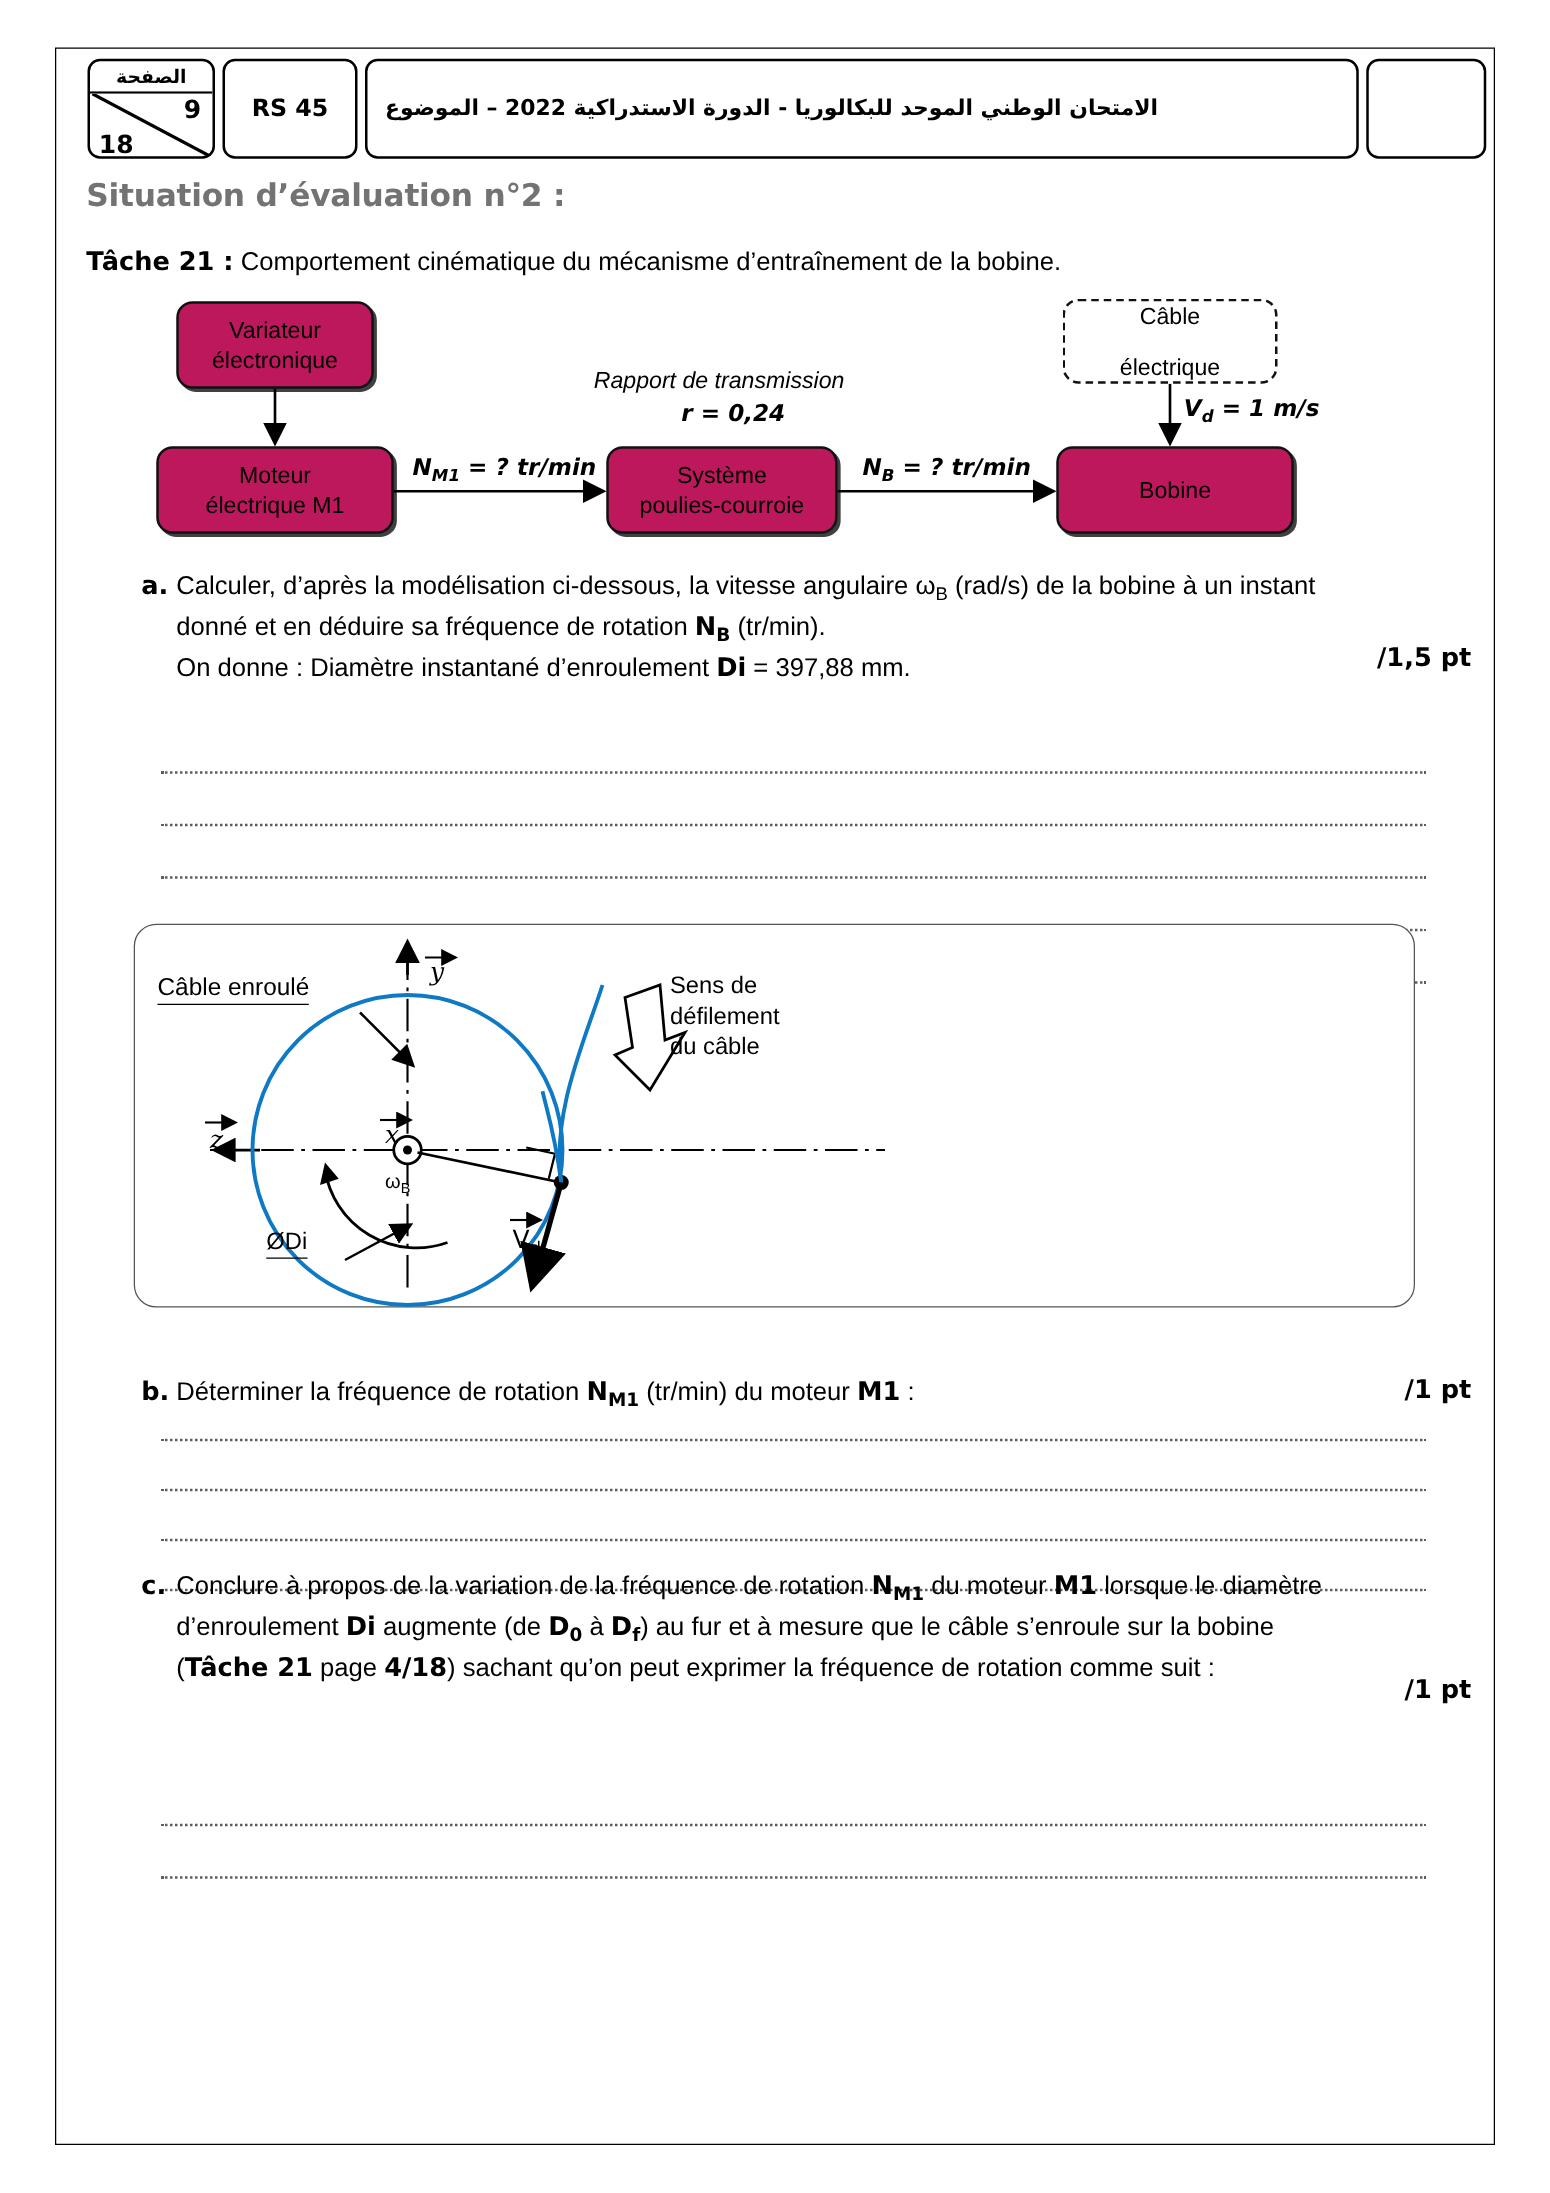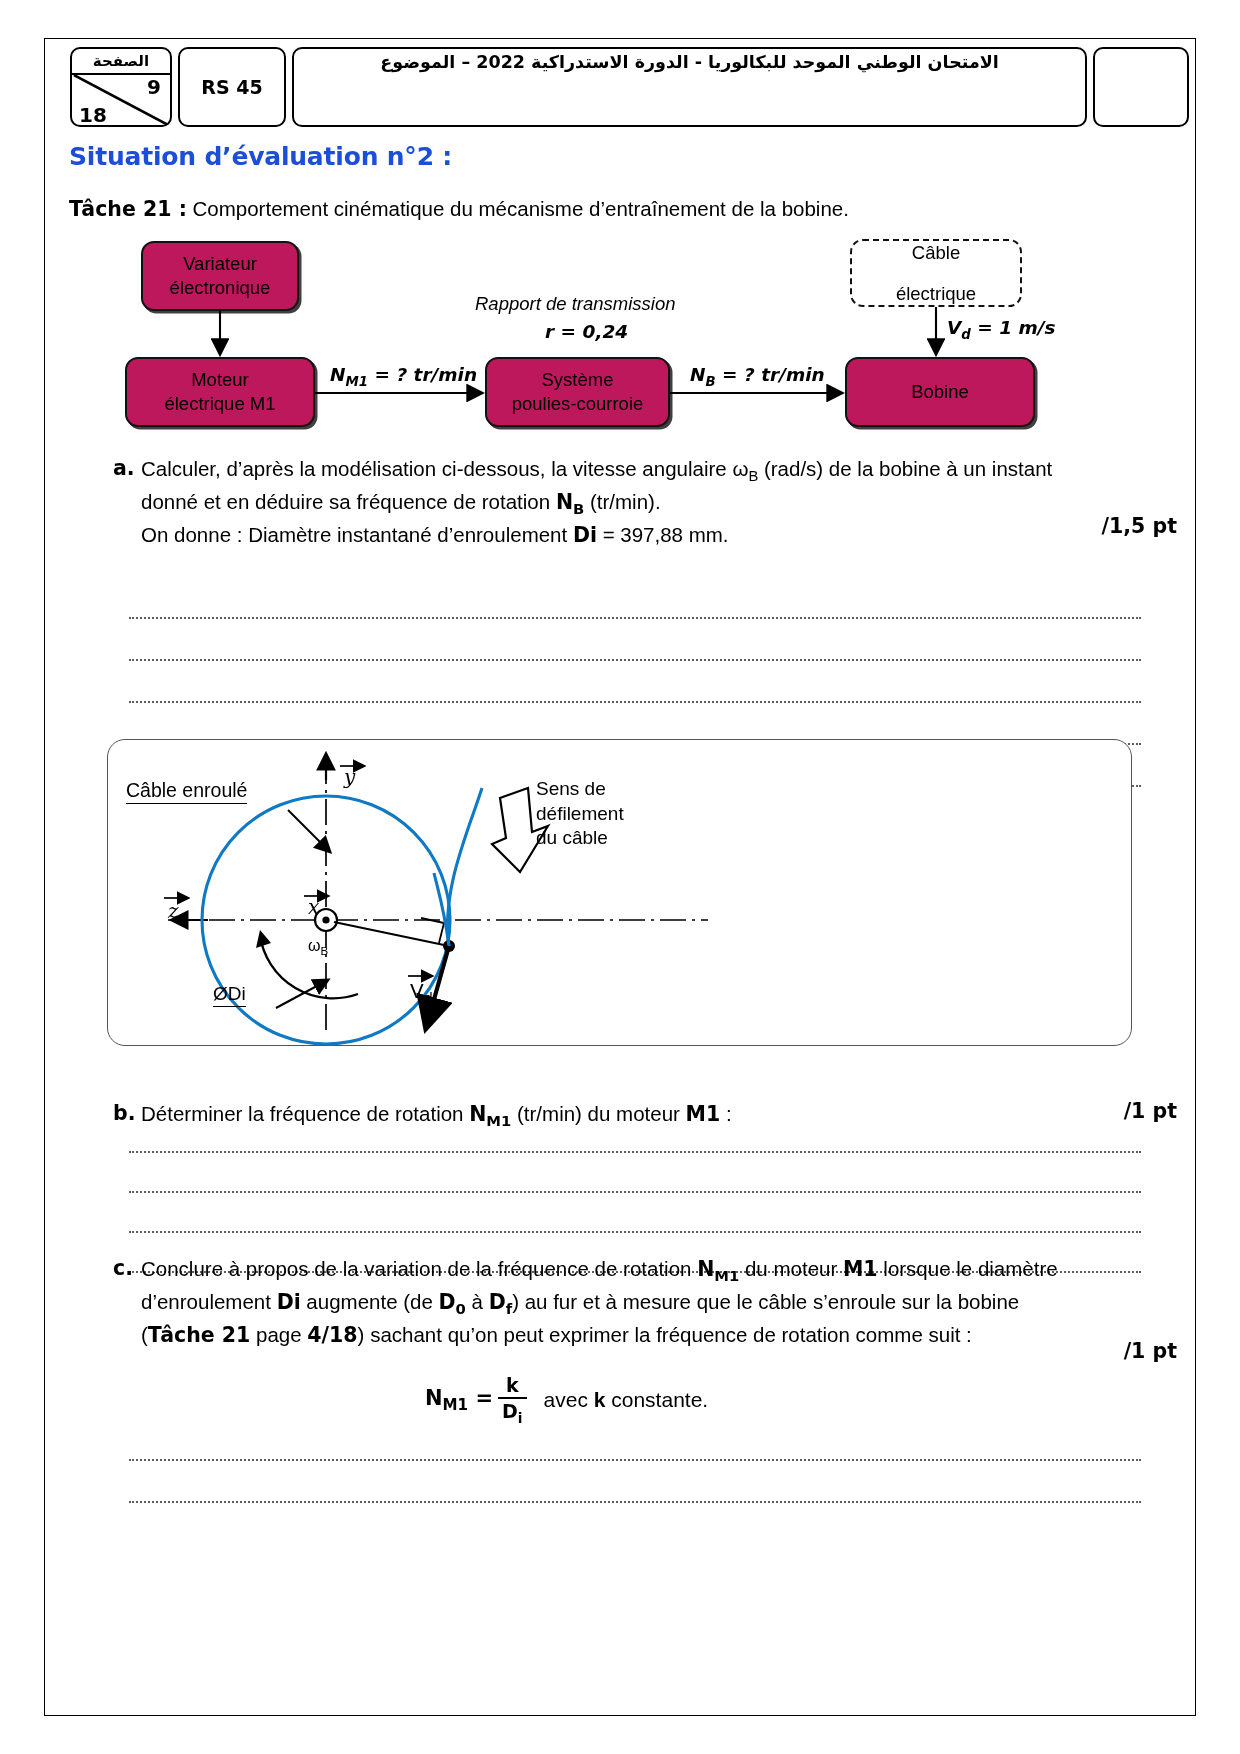--- a/index.html
+++ b/index.html
@@ -43,37 +43,37 @@
     font-family:"DejaVu Sans", sans-serif;
   }
   .hdr-code {
     width:108px; height:80px; margin-right:6px;
     display:flex; align-items:center; justify-content:center;
     font-size:19px; font-weight:bold;
     font-family:"DejaVu Sans", sans-serif;
   }
   .hdr-main {
     flex:1; height:80px; margin-right:6px;
-    display:flex; flex-direction:row; align-items:flex-start; justify-content:center;
+    display:flex; flex-direction:column; align-items:flex-end; justify-content:center;
     direction:rtl;
     padding:0 14px;
   }
   .hdr-main div {
     font-family:"DejaVu Sans", sans-serif;
     font-weight:bold; font-size:17.5px; line-height:1.5;
     text-align:center; white-space:nowrap;
   }
   .hdr-blank { width:96px; height:80px; }
 
   
   .sit-title {
     position:absolute; left:24px; top:103px;
     font-family:"DejaVu Sans", sans-serif;
     font-size:25px; font-weight:bold;
-    color:#1d4ed8;
+    color:#737373;
     letter-spacing:-0.2px;
   }
   .tache-line {
     position:absolute; left:24px; top:158px;
     font-size:20.5px;
     white-space:nowrap;
   }
   .tache-line b { font-family:"DejaVu Sans", sans-serif; font-weight:bold; }
 
   
@@ -387,26 +387,17 @@
   <div class="q" id="q-c">
     <span class="bullet">c.</span>
     <span class="body">
       <span>Conclure à propos de la variation de la fréquence de rotation </span><span class="bb">N<sub>M1</sub></span><span> du moteur </span><span class="bb">M1</span><span> lorsque le diamètre</span><br>
       <span>d’enroulement </span><span class="bb">Di</span><span> augmente (de </span><span class="bb">D<sub>0</sub></span><span> à </span><span class="bb">D<sub>f</sub></span><span>) au fur et à mesure que le câble s’enroule sur la bobine</span><br>
       <span>(</span><span class="bb">Tâche 21</span><span> page </span><span class="bb">4/18</span><span>) sachant qu’on peut exprimer la fréquence de rotation comme suit :</span>
     </span>
   </div>
   <div class="pts" id="pts-c">/1 pt</div>
 
-  <div class="formula">
-    <span class="bb">N<sub>M1</sub> =</span>
-    <span class="frac">
-      <span class="num">k</span>
-      <span class="bar"></span>
-      <span class="den">D<sub>i</sub></span>
-    </span>
-    <span style="margin-left:12px">avec <b>k</b><span> constante.</span></span>
-  </div>
 
   <div class="dots" style="top:1420px"></div>
   <div class="dots" style="top:1462px"></div>
 
 </div>
 
 </body></html>

